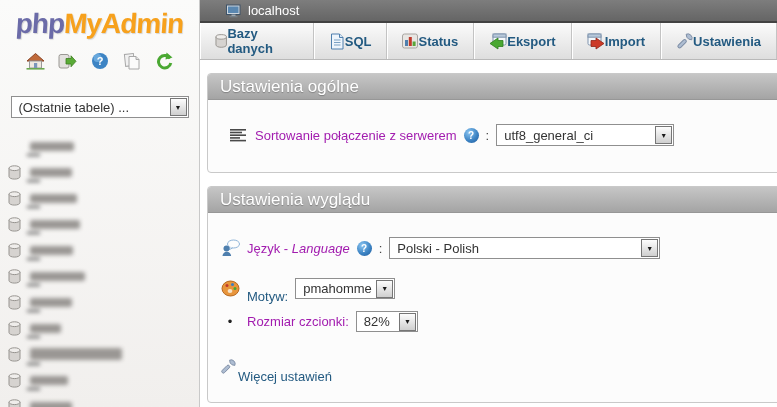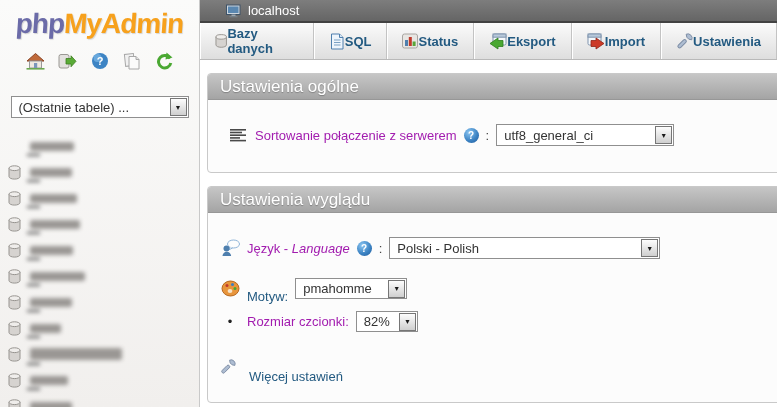--- a/index.html
+++ b/index.html
@@ -92,21 +92,21 @@
   .help-ball{
     width:15px;height:15px;border-radius:50%;flex:0 0 15px;
     background:radial-gradient(circle at 35% 30%,#8cc6f2,#3d84c4 55%,#1d5a9b);
     color:#fff;font-size:10px;font-weight:bold;line-height:15px;text-align:center;
     cursor:pointer;
   }
   .bullet{width:20px;text-align:center;color:#222;flex:0 0 20px;}
   .mb14{margin-bottom:14px;}
   .mb6{margin-bottom:7px;}
   .mb20{margin-bottom:21px;}
-  .morelink{display:flex;align-items:center;gap:13px;margin-bottom:6px;}
+  .morelink{display:flex;align-items:center;gap:2px;margin-bottom:6px;}
 </style>
 </head>
 <body>
 
 <div class="sidebar">
   <div class="logo">
     <span class="php">php</span><span class="myadmin">MyAdmin</span>
   </div>
 
   <div class="nav-icons">
@@ -343,21 +343,21 @@
           <span class="rowicon">
             <svg width="19" height="17" viewBox="0 0 19 17">
               <ellipse cx="9.5" cy="8.5" rx="8.5" ry="7.5" fill="#e8953c" stroke="#b5671f"></ellipse>
               <circle cx="6" cy="5.5" r="1.5" fill="#c0392b"></circle>
               <circle cx="11.5" cy="4.5" r="1.5" fill="#3f7fbf"></circle>
               <circle cx="14" cy="8.5" r="1.5" fill="#4aa832"></circle>
               <ellipse cx="9" cy="11" rx="2.4" ry="1.9" fill="#f6e3c8"></ellipse>
             </svg>
           </span>
           <span class="link">Motyw:</span>
-          <div class="selectbox" style="width:112px;height:21px">
+          <div class="selectbox" style="width:100px;height:21px">
             <span class="sel-txt">pmahomme</span>
             <span class="sel-btn">▼</span>
           </div>
         </div>
 
         <div class="formrow mb20">
           <span class="bullet">•</span>
           <span class="rowlabel">Rozmiar czcionki:</span>
           <div class="selectbox" style="width:62px;height:21px">
             <span class="sel-txt">82%</span>

